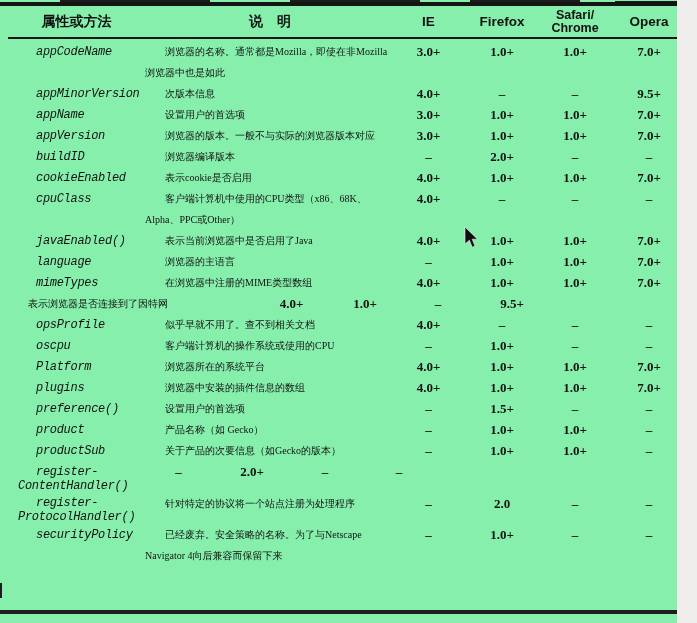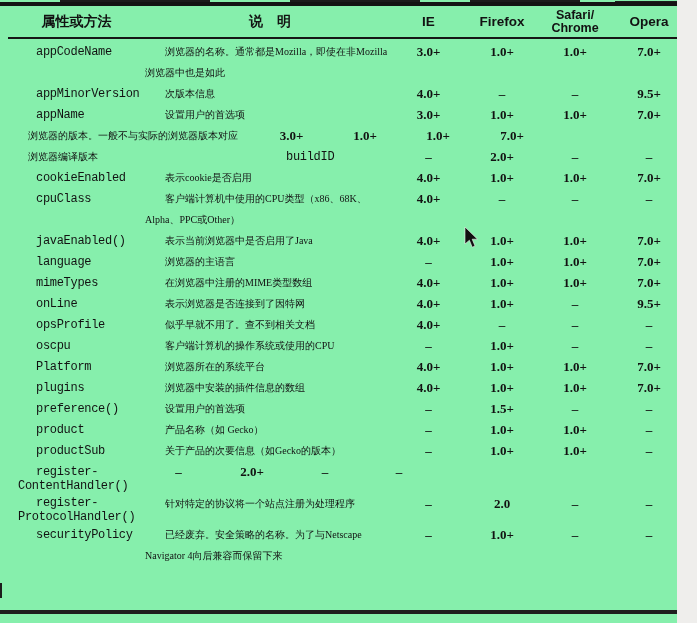--- a/index.html
+++ b/index.html
@@ -50,21 +50,21 @@
   .tbody{padding-top:2px;}
   .row{display:flex;align-items:flex-start;min-height:21px;}
   .cell{box-sizing:border-box;}
   .prop{
     width:137px;
     padding:3.5px 2px 0 10px;
     text-indent:18px;
     font-family:"Liberation Mono","DejaVu Sans Mono",monospace;
     font-size:12px;line-height:14px;
     letter-spacing:-0.3px;
-    word-break:normal;overflow-wrap:break-word;
+    word-break:normal;overflow-wrap:break-word;font-style:italic;
   }
   .desc{
     width:250px;
     font-size:10px;line-height:21px;
     text-indent:20px;
   }
   .val{
     font-size:13px;line-height:21px;
     font-weight:bold;
     text-align:center;
@@ -123,30 +123,31 @@
     <div class="row">
       <div class="cell prop">appName</div>
       <div class="cell desc">设置用户的首选项</div>
       <div class="cell val ie">3.0+</div>
       <div class="cell val ff">1.0+</div>
       <div class="cell val sf">1.0+</div>
       <div class="cell val op">7.0+</div>
     </div>
 
     <div class="row">
+      <div class="cell prop">appVersion</div>
       <div class="cell desc">浏览器的版本。一般不与实际的浏览器版本对应</div>
       <div class="cell val ie">3.0+</div>
       <div class="cell val ff">1.0+</div>
       <div class="cell val sf">1.0+</div>
       <div class="cell val op">7.0+</div>
     </div>
 
     <div class="row">
+      <div class="cell prop">buildID</div>
       <div class="cell desc">浏览器编译版本</div>
-      <div class="cell prop">buildID</div>
       <div class="cell val ie">–</div>
       <div class="cell val ff">2.0+</div>
       <div class="cell val sf">–</div>
       <div class="cell val op">–</div>
     </div>
 
     <div class="row">
       <div class="cell prop">cookieEnabled</div>
       <div class="cell desc">表示cookie是否启用</div>
       <div class="cell val ie">4.0+</div>
@@ -185,21 +186,20 @@
     <div class="row">
       <div class="cell prop">mimeTypes</div>
       <div class="cell desc">在浏览器中注册的MIME类型数组</div>
       <div class="cell val ie">4.0+</div>
       <div class="cell val ff">1.0+</div>
       <div class="cell val sf">1.0+</div>
       <div class="cell val op">7.0+</div>
     </div>
 
     <div class="row">
-      <div class="cell prop">onLine</div>
       <div class="cell desc">表示浏览器是否连接到了因特网</div>
       <div class="cell val ie">4.0+</div>
       <div class="cell val ff">1.0+</div>
       <div class="cell val sf">–</div>
       <div class="cell val op">9.5+</div>
     </div>
 
     <div class="row">
       <div class="cell prop">opsProfile</div>
       <div class="cell desc">似乎早就不用了。查不到相关文档</div>

